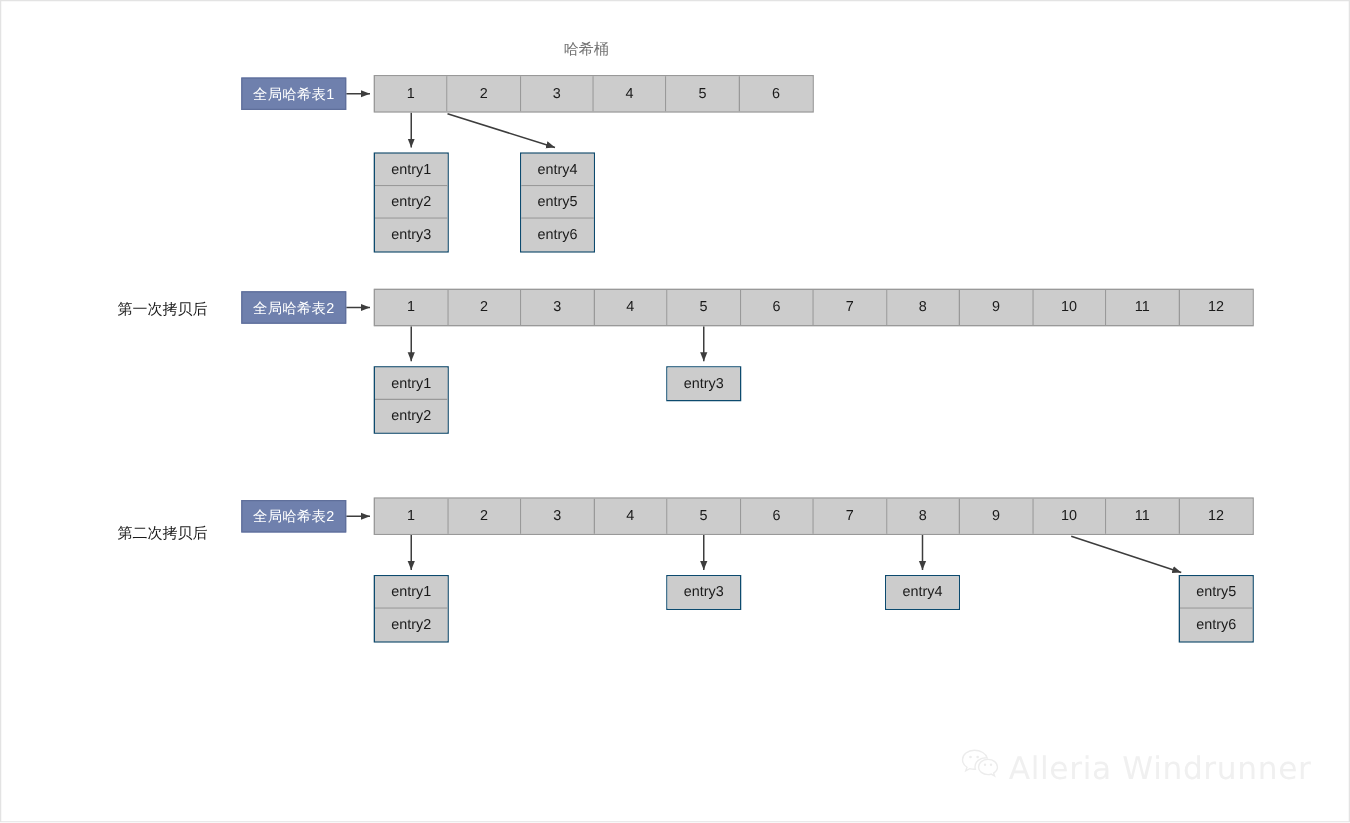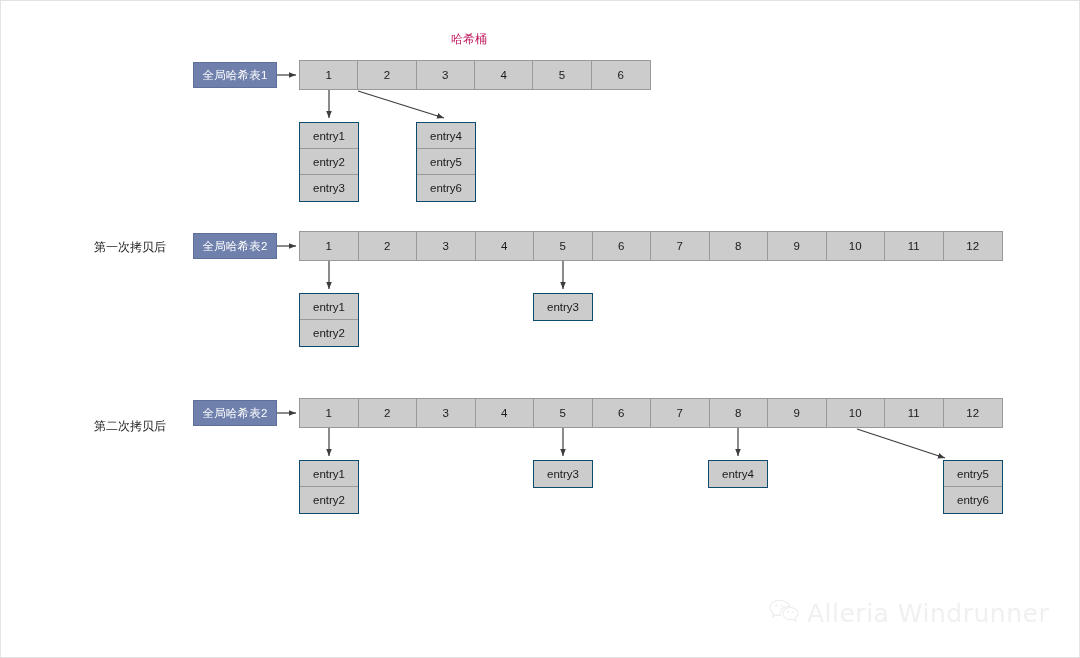--- a/index.html
+++ b/index.html
@@ -21,21 +21,21 @@
 
   
   .node {
     position: absolute;
     box-sizing: border-box;
   }
 
   
   .caption {
     font-size: 12px;
-    color: #be185d;
+    color: #737373;
     text-align: center;
     white-space: nowrap;
     line-height: 16px;
   }
 
   
   .stage-label {
     font-size: 12px;
     color: #1a1a1a;
     white-space: nowrap;

